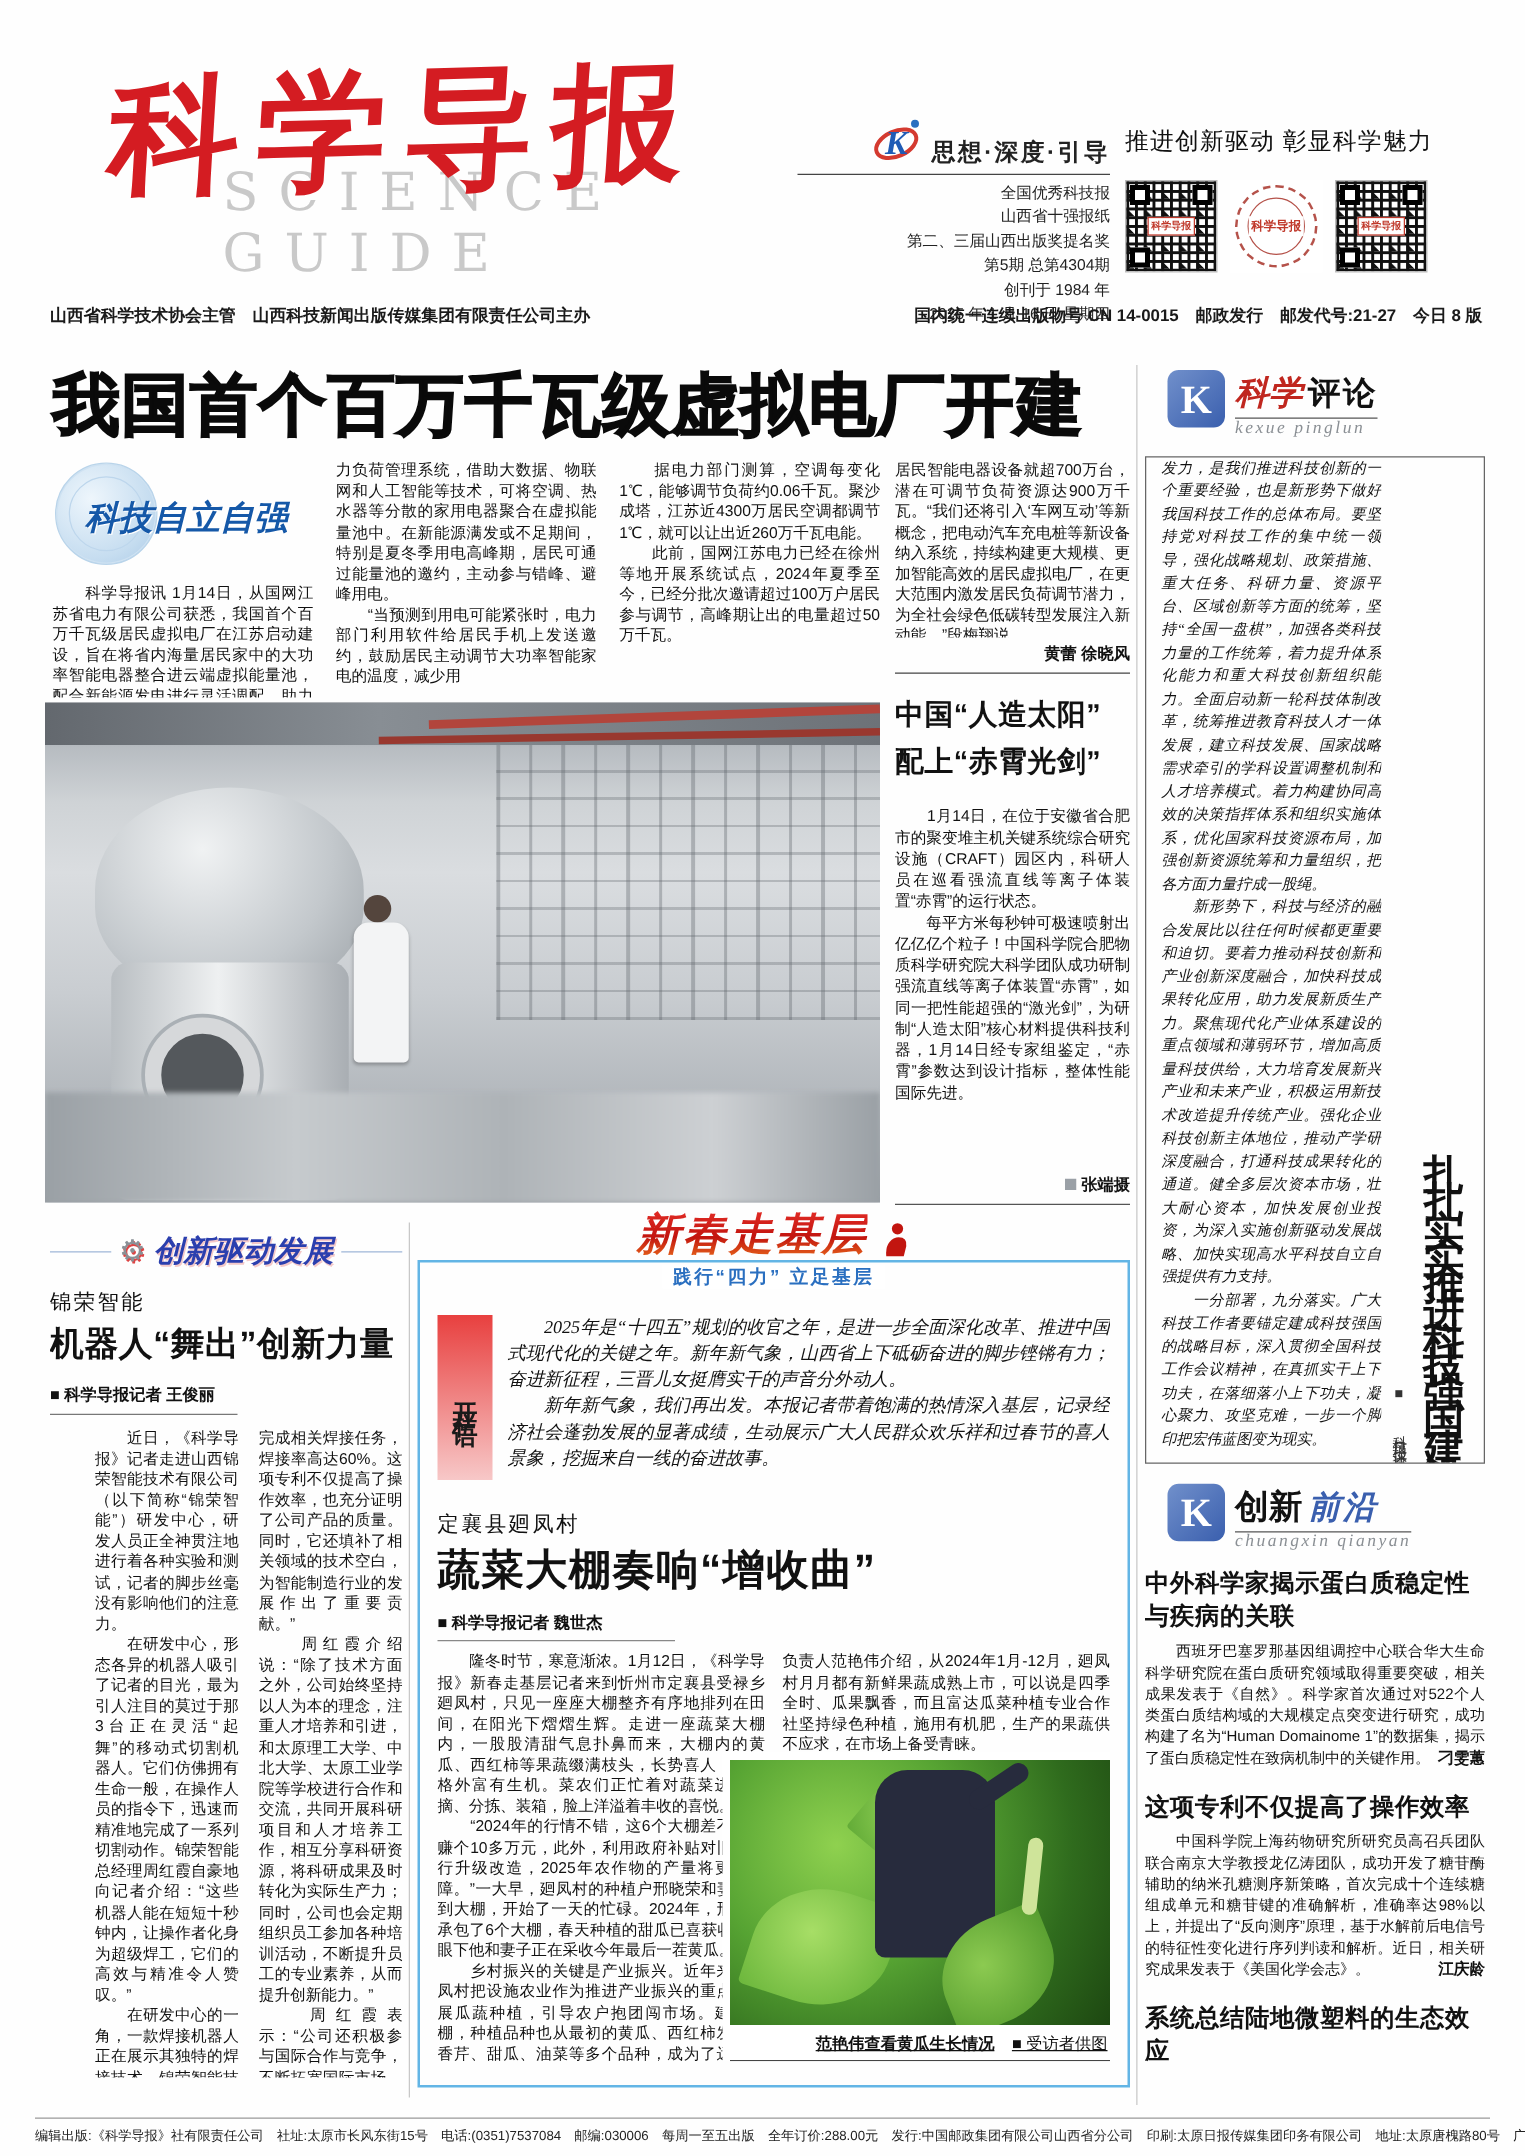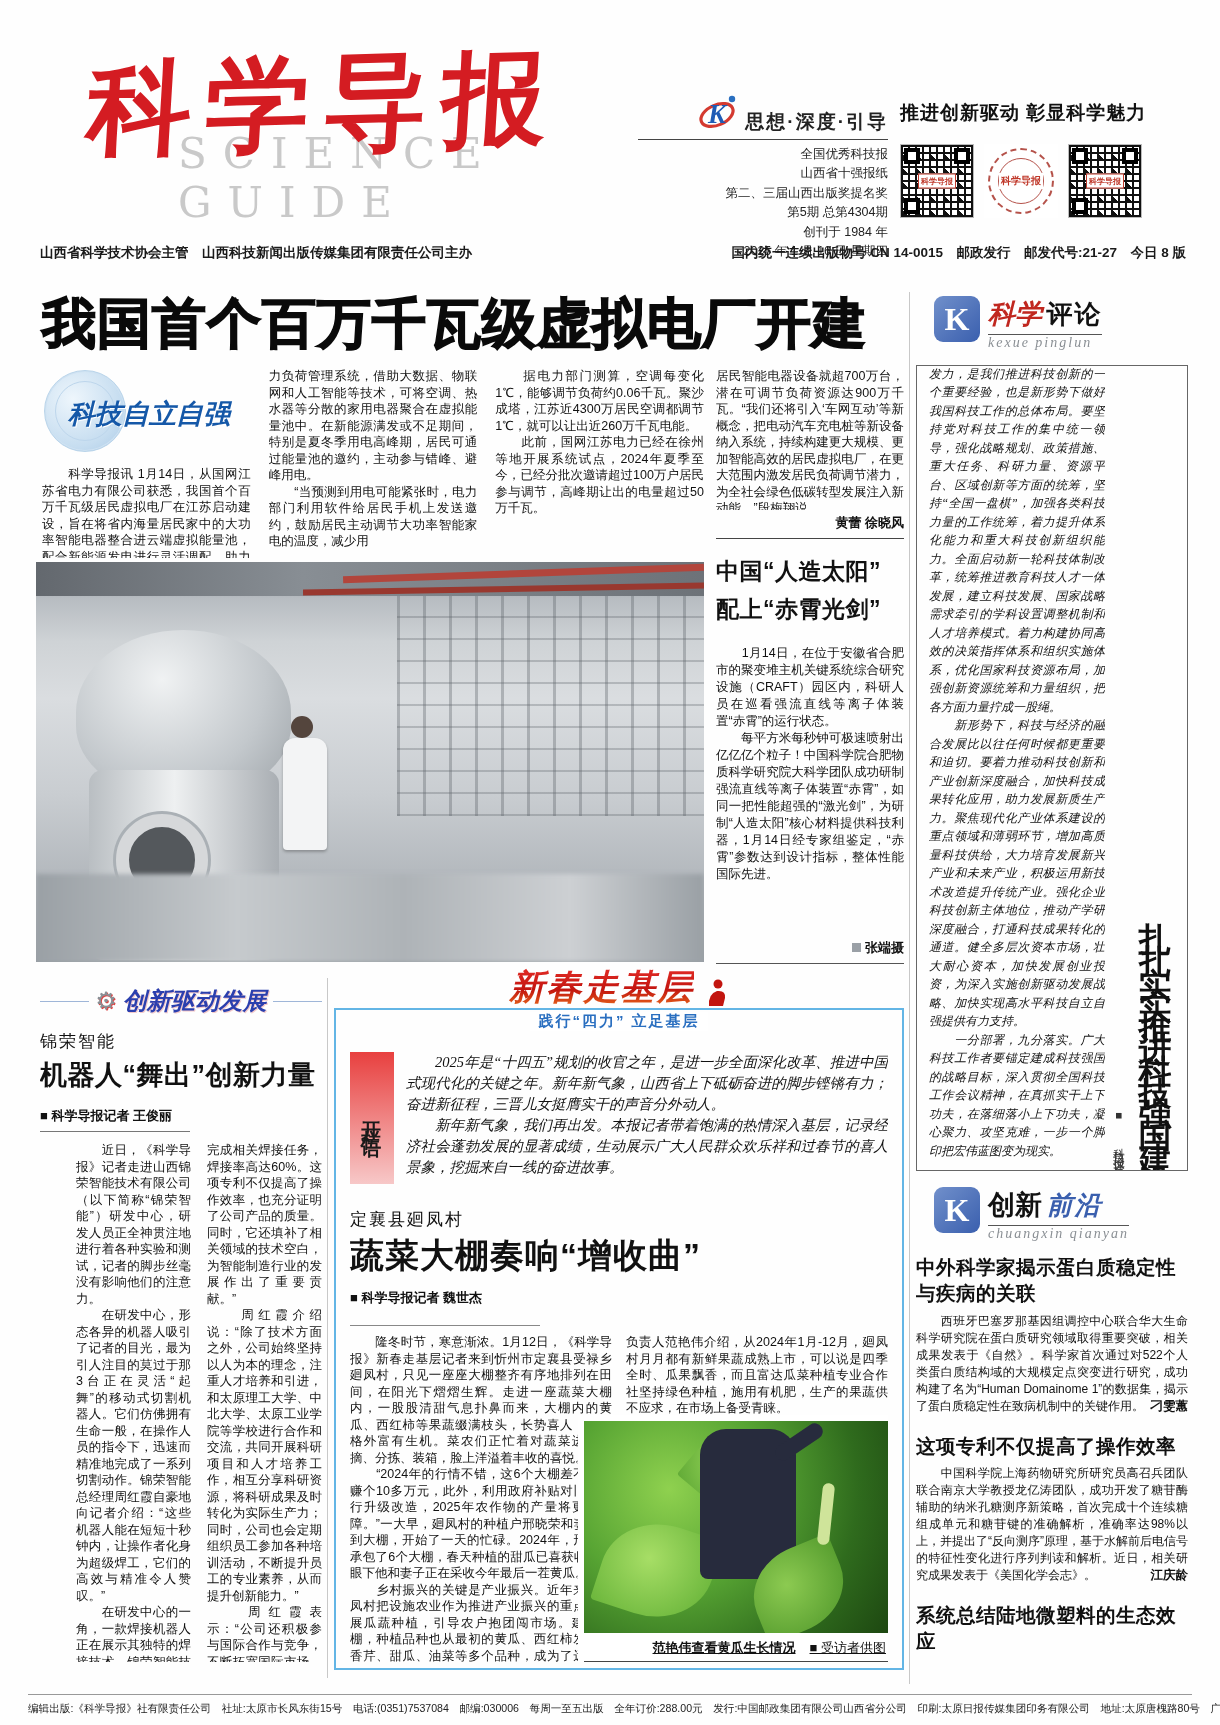--- a/index.html
+++ b/index.html
@@ -9,21 +9,21 @@
 
   
   .brand { position:absolute; left:88px; top:48px; width:500px; }
   .brand-cn { font-family:"DejaVu Serif", serif; font-size:104px; line-height:1.05; font-weight:900; color:#d41c22; letter-spacing:14px; transform:skewX(-5deg) rotate(-1.5deg); white-space:nowrap; }
   .brand-en { font-family:"DejaVu Serif", serif; font-size:42px; color:#c9c9c9; letter-spacing:16px; margin-top:-28px; margin-left:90px; }
   .pubinfo { position:absolute; left:638px; top:92px; width:250px; font-size:12.5px; color:#222; }
   .pub-top { display:flex; align-items:flex-end; justify-content:flex-end; gap:6px; border-bottom:1.5px solid #444; padding-bottom:4px; margin-bottom:5px; }
   .pub-slogan { font-size:19px; font-weight:bold; letter-spacing:2px; }
   .honors div { text-align:right; line-height:1.55; white-space:nowrap; }
   .qrblock { position:absolute; left:900px; top:100px; width:250px; }
-  .qr-slogan { font-size:19px; font-weight:bold; letter-spacing:1px; white-space:nowrap; }
+  .qr-slogan { font-size:19px; font-weight:normal; letter-spacing:1px; white-space:nowrap; }
   .qrs { display:flex; gap:10px; margin-top:18px; }
   .qr { width:74px; height:74px; border:1px solid #bbb; background:#fff; position:relative; overflow:hidden; }
   .qr.pix { background-image:linear-gradient(90deg,#111 2.5px,transparent 2.5px),linear-gradient(#111 2.5px,transparent 2.5px),linear-gradient(45deg,#111 25%,transparent 25%); background-size:7px 7px,7px 7px,14px 14px; }
   .qr .fc { position:absolute; width:16px; height:16px; border:4px solid #000; background:#fff; }
   .qr .fc.tl{top:3px;left:3px;} .qr .fc.tr{top:3px;right:3px;} .qr .fc.bl{bottom:3px;left:3px;}
   .qr .center-label { position:absolute; left:50%; top:50%; transform:translate(-50%,-50%); background:#fff; color:#c0392b; font-size:8px; font-weight:bold; padding:1px 2px; border:1px solid #c0392b; white-space:nowrap; }
   .qr.round { border:none; }
   .qr.round .ring { position:absolute; inset:4px; border:2px dashed #b5524a; border-radius:50%; }
   .qr.round .ring2 { position:absolute; inset:14px; border:1.5px solid #b5524a; border-radius:50%; }
   .qr.round .center-label { border:none; font-size:10px; }
@@ -82,21 +82,21 @@
   .spring { position:absolute; left:334px; top:1008px; width:570px; height:662px; border:2px solid #63b5e5; padding:14px 14px 8px; }
   .spring-logowrap { position:absolute; left:0; top:-46px; width:100%; text-align:center; }
   .spring-logo { font-size:35px; font-weight:900; font-style:italic; letter-spacing:2px; background:linear-gradient(180deg,#e8302a,#c2150f 55%,#f07a1e); -webkit-background-clip:text; background-clip:text; color:transparent; text-shadow:none; display:inline-block; }
   .spring-fig { display:inline-block; vertical-align:middle; margin-left:4px; }
   .spring-sublogo { font-size:15px; font-weight:bold; color:#2a6fc0; letter-spacing:2px; margin-top:0px; background:#fff; display:inline-block; padding:0 8px; }
   .spring-introrow { display:flex; gap:12px; margin-top:28px; }
   .kailan { width:44px; height:132px; background:linear-gradient(180deg,#e8403f,#f7c8c8); display:flex; align-items:center; justify-content:center; font-size:20px; font-weight:900; color:#1a1a1a; writing-mode:vertical-rl; text-orientation:upright; letter-spacing:8px; }
   .spring-intro { flex:1; font-family:"Liberation Serif", serif; font-style:italic; font-size:14.5px; line-height:21px; text-align:justify; white-space:pre-line; overflow:hidden; height:134px; }
   .spring-kicker { font-size:17px; letter-spacing:2px; margin:22px 0 2px; }
   .spring-head { font-size:34px; font-weight:900; letter-spacing:1px; white-space:nowrap; }
-  .spring-byline { font-size:13px; font-weight:bold; margin:10px 0 8px; padding-bottom:18px; border-bottom:1px solid #888; width:190px; }
+  .spring-byline { font-size:13px; font-weight:bold; margin:10px 0 8px; padding-bottom:5px; border-bottom:1px solid #888; width:190px; }
   .spring-cols { position:relative; display:flex; gap:14px; height:328px; overflow:hidden; }
   .spring-col { flex:1; font-size:12.5px; line-height:16.5px; text-align:justify; overflow:hidden; white-space:pre-line; }
   .spring-photo { position:absolute; right:0; bottom:0; width:310px; background:#fff; padding:6px 0 0 6px;text-decoration:underline; }
   .cuke { width:304px; height:212px; position:relative; overflow:hidden; background:radial-gradient(circle at 28% 32%,#8fd14f,#57a433 38%,#2f6b1d 72%,#1d4711); }
   .ck { position:absolute; border-radius:58% 4% 58% 4%; }
   .ck1 { left:6%; top:48%; width:110px; height:95px; background:radial-gradient(circle at 40% 40%,#a7de66,#5fae33); transform:rotate(18deg); }
   .ck2 { left:55%; top:60%; width:95px; height:82px; background:radial-gradient(circle at 40% 40%,#8cca51,#4c9428); transform:rotate(-22deg); }
   .ck3 { left:35%; top:8%; width:80px; height:70px; background:radial-gradient(circle at 40% 40%,#9bd95c,#56a12f); transform:rotate(40deg); }
   .ck-fig { position:absolute; left:38%; top:4%; width:96px; height:150px; border-radius:26px 26px 8px 8px; background:#272b3d; }
   .ck-arm { position:absolute; left:62%; top:6%; width:54px; height:16px; border-radius:8px; background:#272b3d; transform:rotate(-34deg); }

